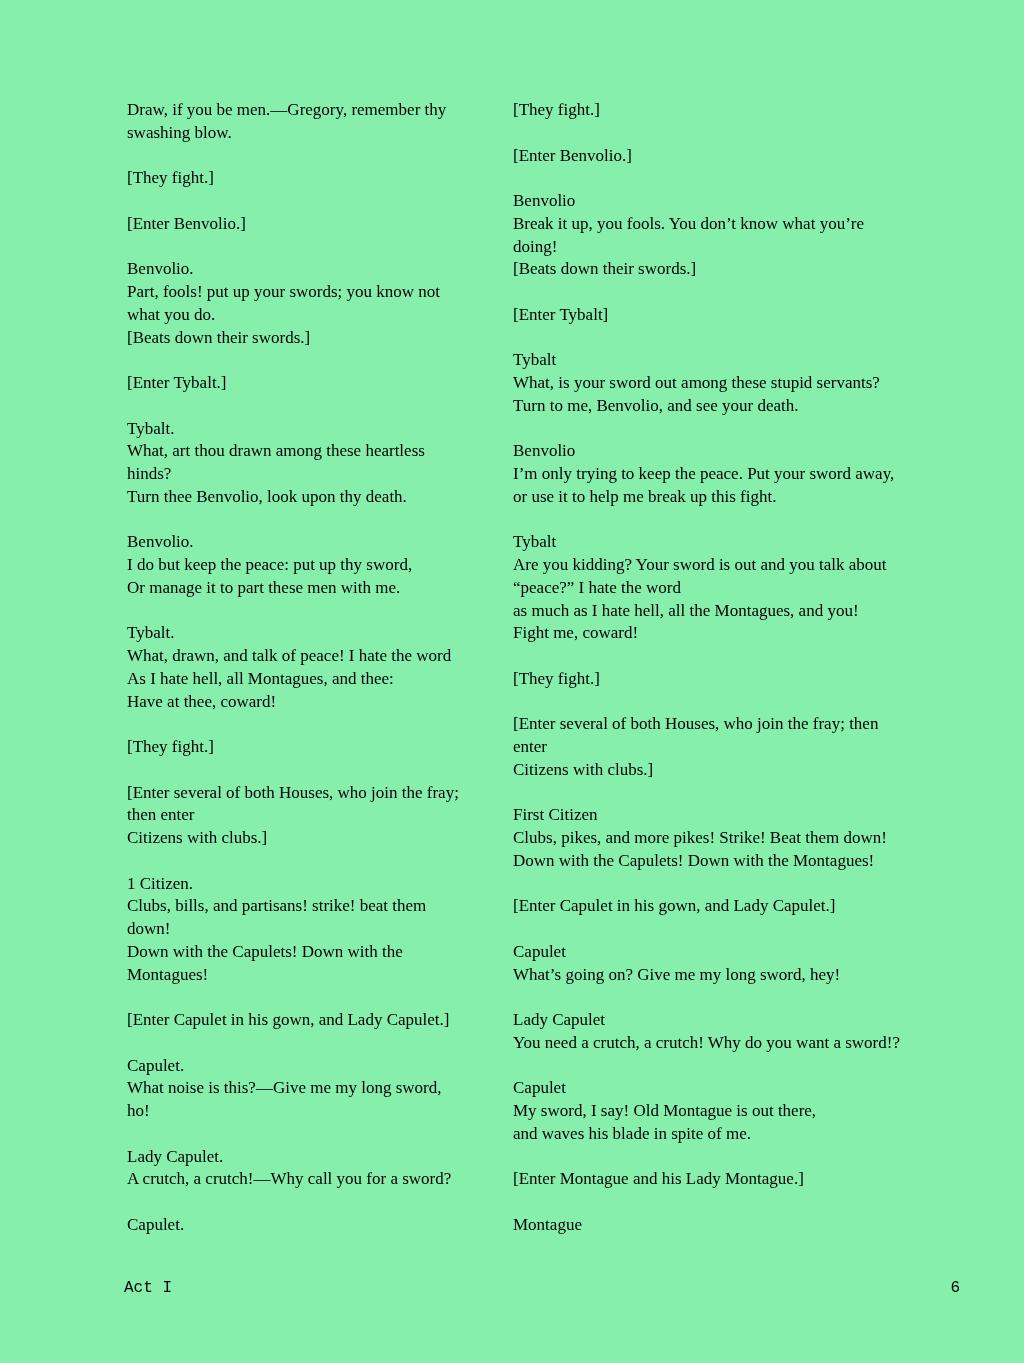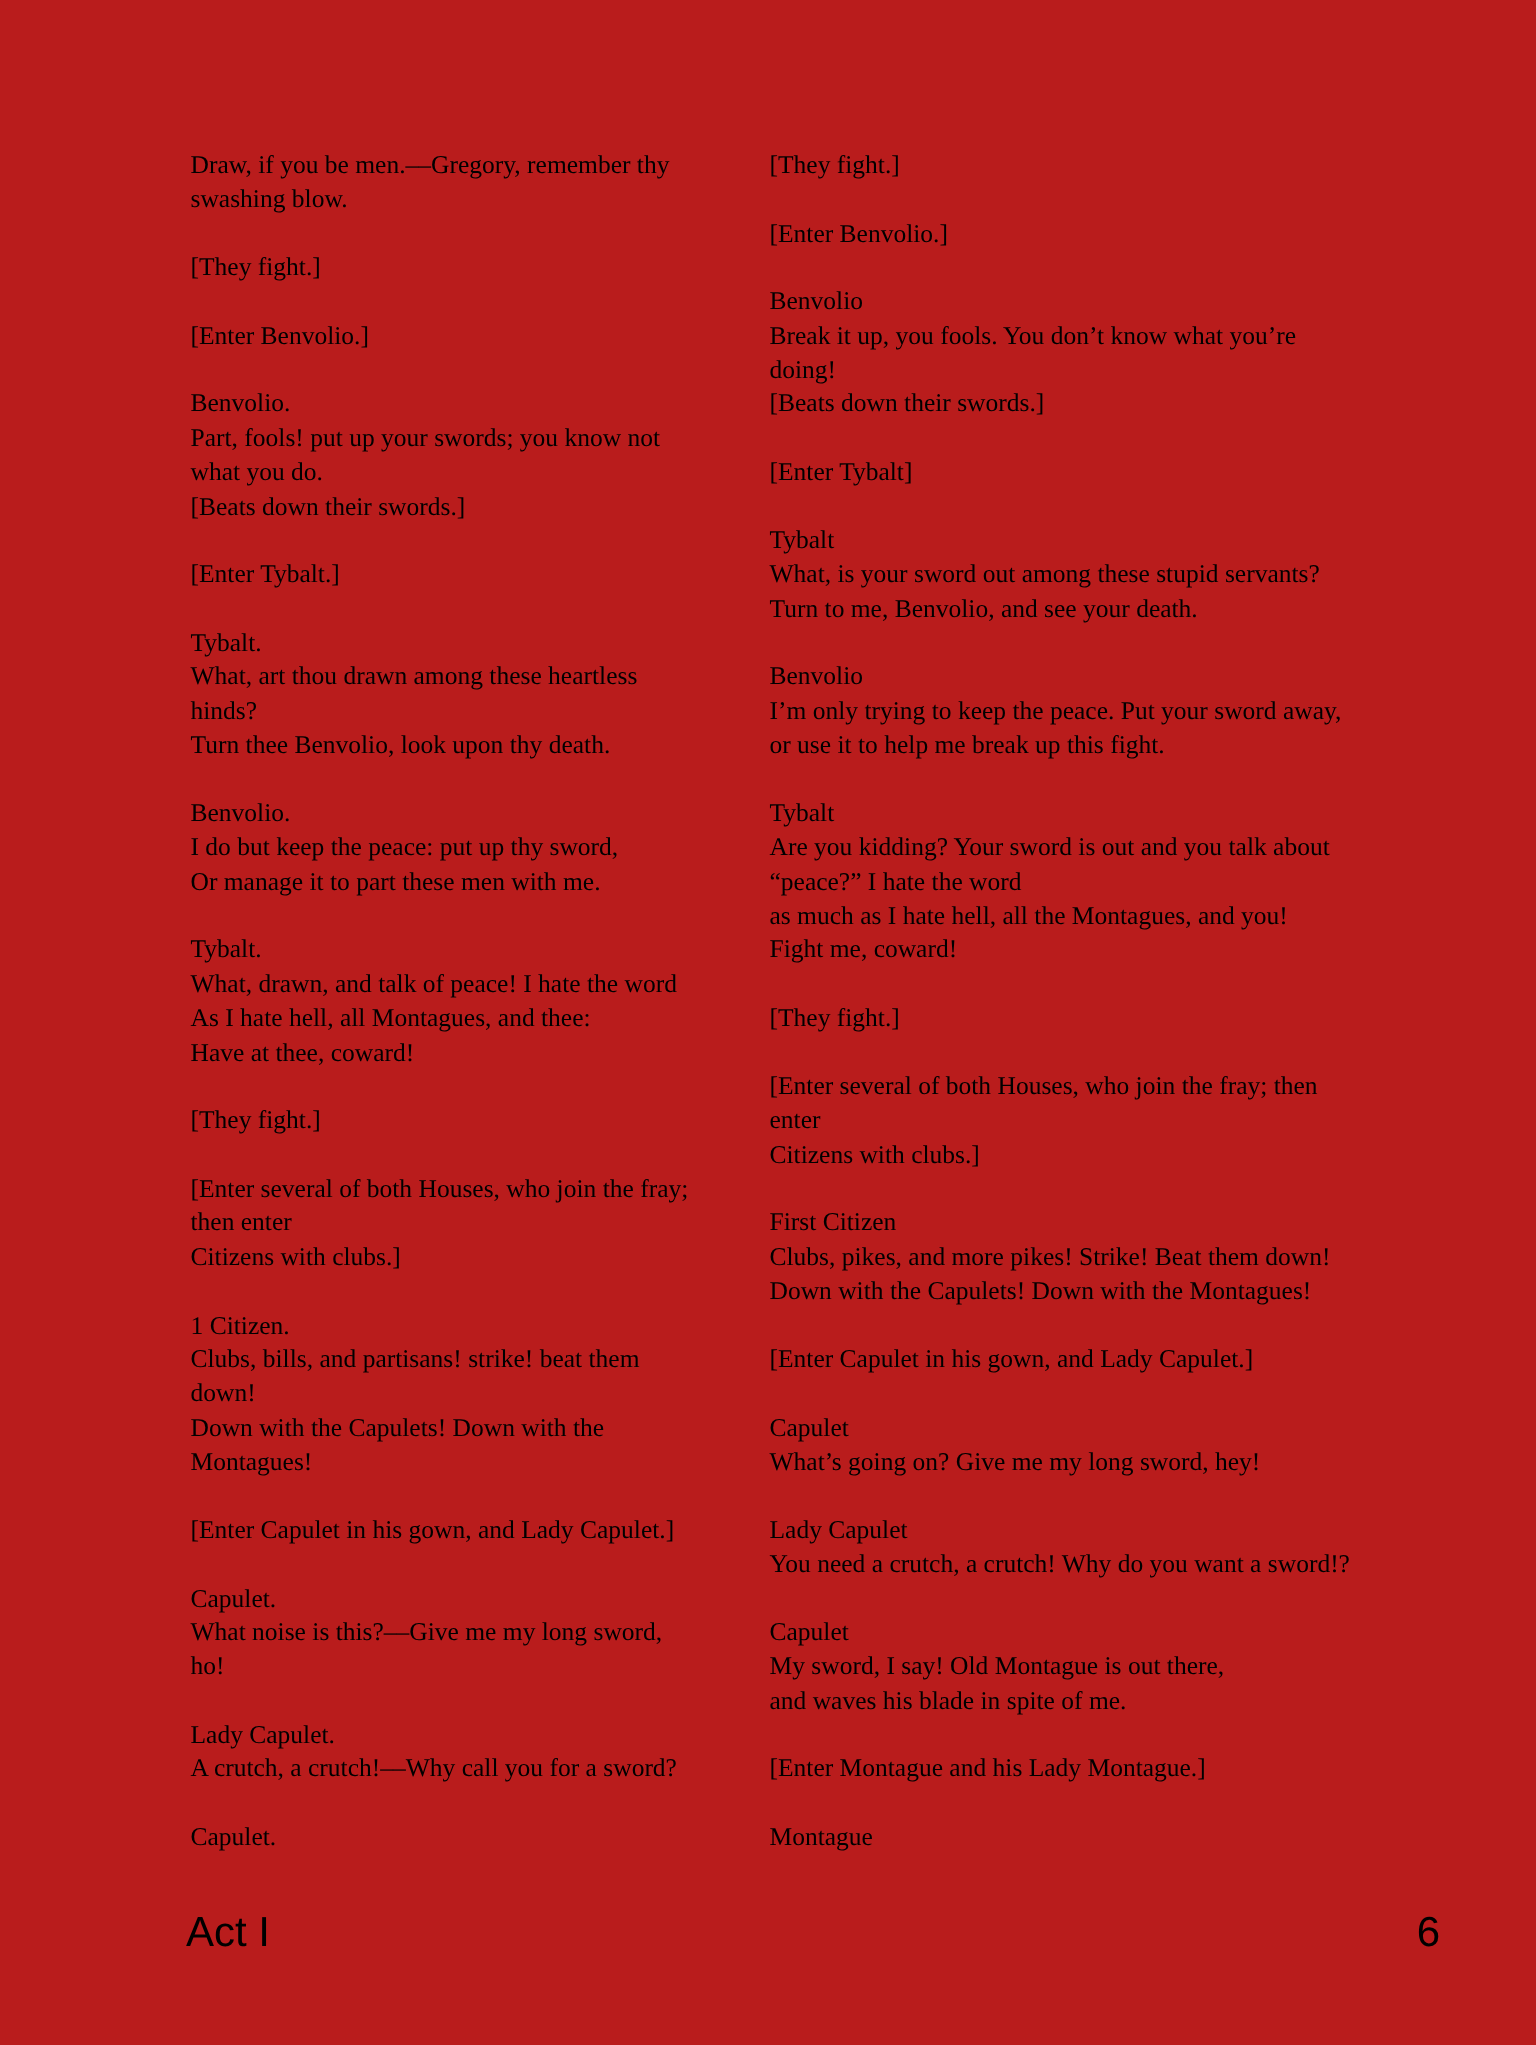--- a/index.html
+++ b/index.html
@@ -11,41 +11,41 @@
     height: 1363px;
     position: relative;
     background: #ffffff;
     overflow: hidden;
   }
   .page {
     position: absolute;
     left: 0; top: 0;
     width: 1024px;
     height: 1363px;
-    background: #b91c1c;
+    background: #86efac;
   }
   .textcol {
     position: absolute;
     top: 99px;
     font-family: "Liberation Serif", "DejaVu Serif", serif;
     font-size: 17px;
     line-height: 22.75px;
     color: #000000;
     white-space: pre;
   }
   .textcol .line {
     height: 22.75px;
   }
   #left-col  { left: 127px; width: 380px; }
   #right-col { left: 513px; width: 470px; }
   .footer-item {
     position: absolute;
     top: 1277px;
-    font-family: Liberation Sans, sans-serif;
-    font-size: 28px;
+    font-family: Liberation Mono, monospace;
+    font-size: 16px;
     line-height: 22px;
     color: #000000;
     white-space: pre;
   }
   #footer-act { left: 124px; }
   #footer-page {
     left: 860px;
     width: 100px;
     text-align: right;
   }

